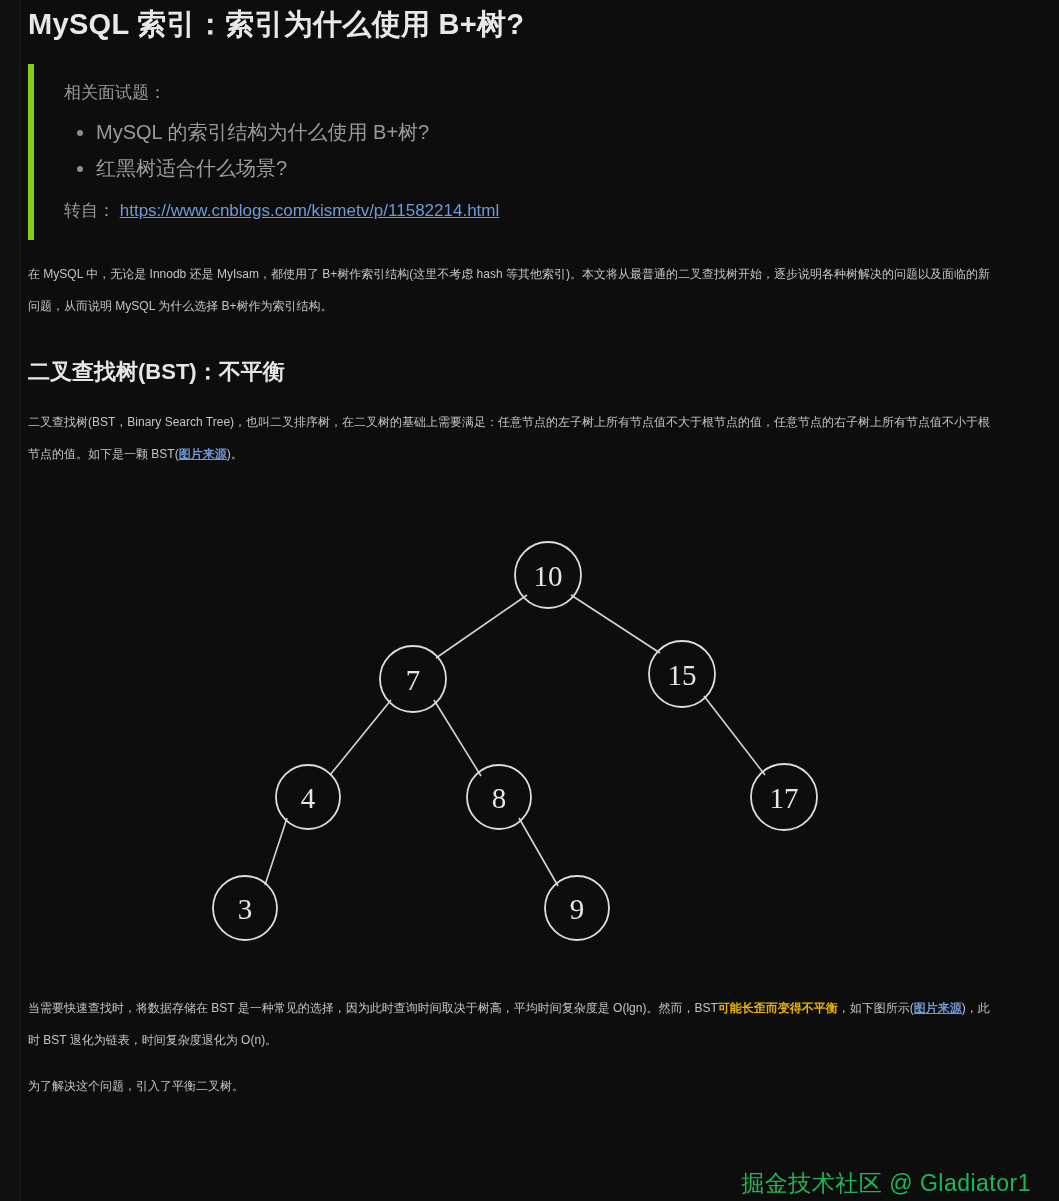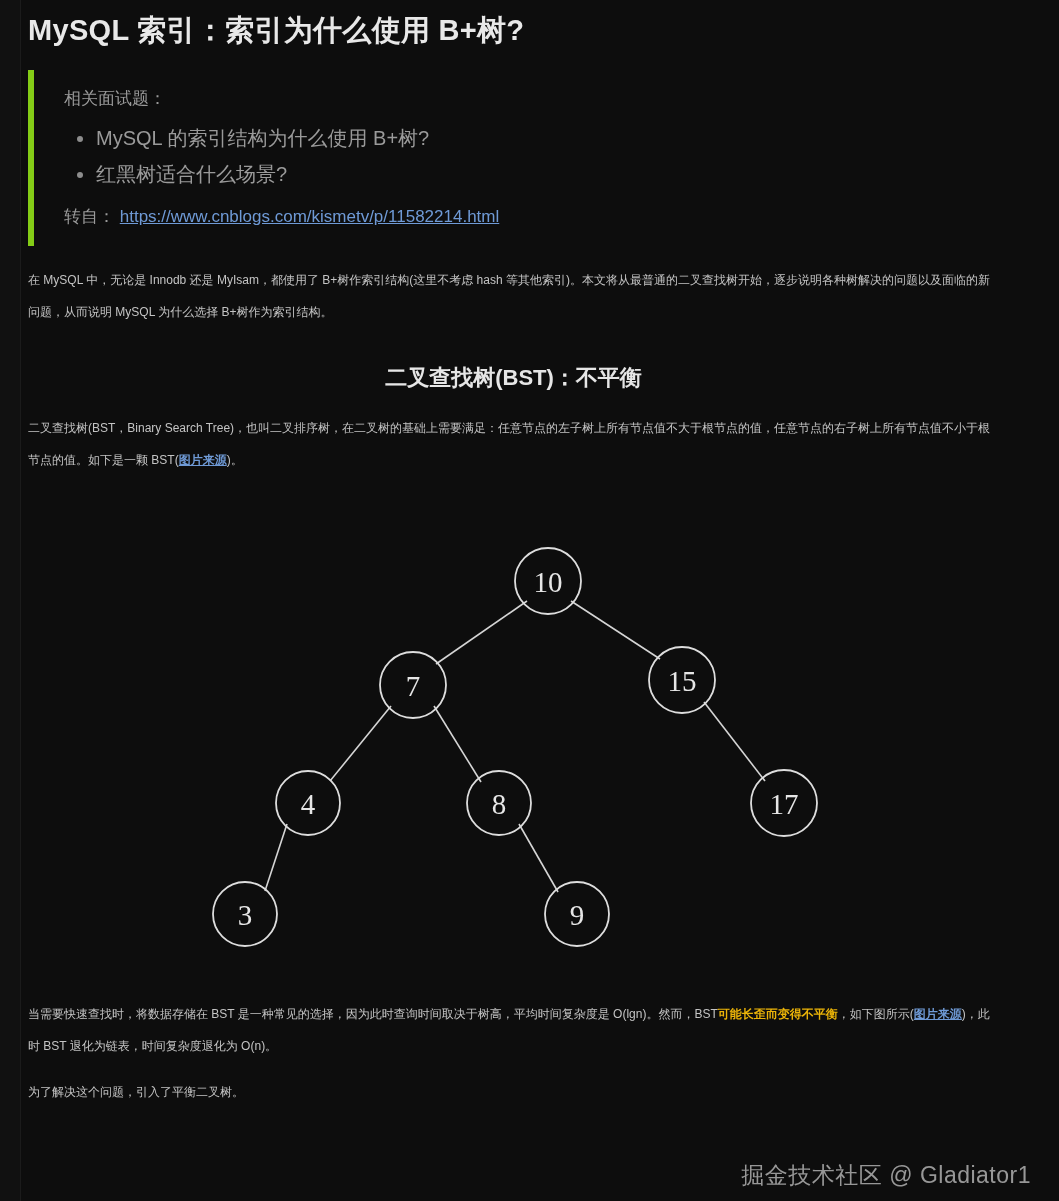--- a/index.html
+++ b/index.html
@@ -26,21 +26,21 @@
     padding: 0 60px 0 28px;
     color: #c8c8c8;
     box-sizing: border-box;
     width: 1059px;
   }
   h1.title {
     font-size: 29px;
     font-weight: bold;
     color: #e8e8e8;
     margin: 0;
-    padding-top: 8px;
+    padding-top: 2px;
     letter-spacing: 0.3px;
     line-height: 44px;
   }
   .quote {
     border-left: 6px solid #84cc16;
     margin: 18px 0 18px 0;
     padding: 6px 0 6px 30px;
     color: #9a9a9a;
     font-size: 17px;
     line-height: 30px;
@@ -72,34 +72,33 @@
     line-height: 32px;
     color: #c4c4c4;
     margin: 14px 0;
   }
   h2.section {
     font-size: 22px;
     font-weight: bold;
     color: #e6e6e6;
     margin: 34px 0 18px 0;
     line-height: 32px;
-    text-align: center;
   }
   .figure {
     margin: 30px 0 22px 0;
     display: block;
     text-align: center;
   }
   .figure svg { display: block; margin: 0 auto; }
   strong.em { color: #eab308; font-weight: bold; }
   .watermark {
     position: absolute;
     right: 28px;
-    bottom: 10px;
-    color: #a3a3a3;
+    bottom: 2px;
+    color: #22c55e;
     font-size: 23px;
     letter-spacing: 0.5px;
     opacity: 0.92;
     white-space: nowrap;
   }
   .spacer { height: 40px; }
 </style>
 </head>
 <body>
 

